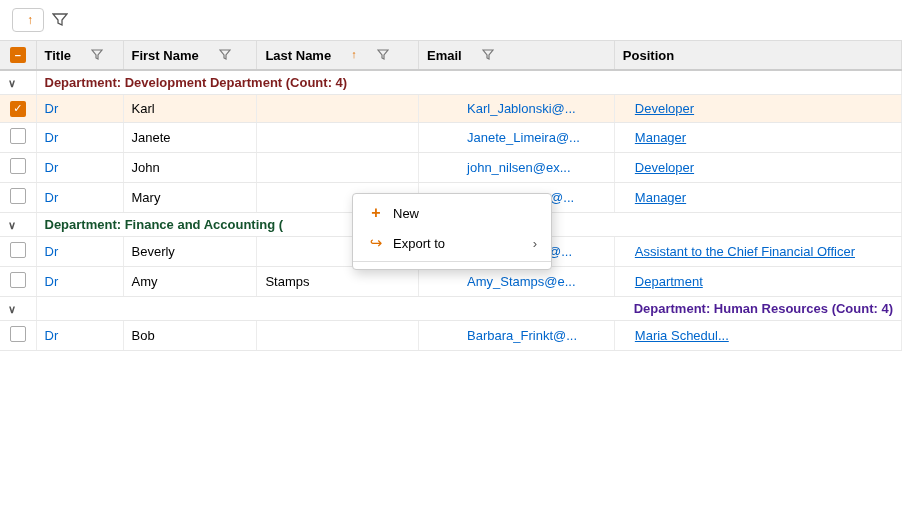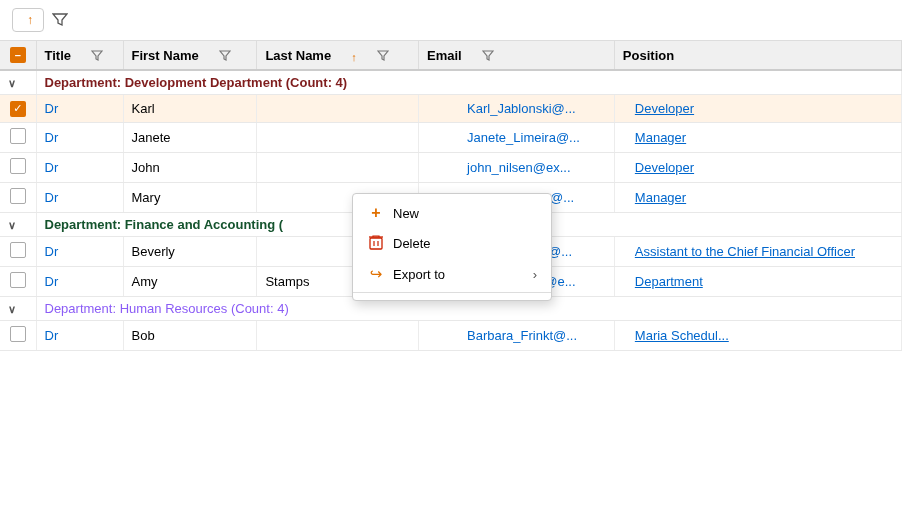--- a/index.html
+++ b/index.html
@@ -40,21 +40,21 @@
     thead tr { background: #f0f0f0; border-bottom: 2px solid #ccc; }
     th {
       padding: 6px 8px;
       text-align: left;
       font-weight: 600;
       font-size: 13px;
       border-right: 1px solid #ddd;
       white-space: nowrap;
       position: relative;
     }
-    th .col-header { display: flex; align-items: flex-end; gap: 20px; }
+    th .col-header { display: flex; align-items: flex-start; gap: 20px; }
     th .sort-indicator { color: #e07000; font-size: 11px; }
     th .filter-btn { cursor: pointer; color: #777; font-size: 11px; }
     td {
       padding: 5px 8px;
       border-bottom: 1px solid #e8e8e8;
       border-right: 1px solid #ececec;
       white-space: nowrap;
     }
     .checkbox-col { width: 36px; text-align: center; }
     .group-row td {
@@ -239,49 +239,37 @@
       <td style="color:#0066cc;">Dr</td>
       <td>Amy</td>
       <td>Stamps</td>
       <td><a class="email-link">Amy_Stamps@e...</a></td>
       <td><a class="position-link">Department</a></td>
     </tr>
         <tr class="group-row">
     <td>
       <span class="group-chevron">∨</span>
     </td>
-    <td colspan="5" style="color:#8b5cf6;font-weight:400;">Department: Human Resources (Count: 4)</td>
+    <td colspan="5" style="color:#4c1d95;font-weight:700;text-align:right;">Department: Human Resources (Count: 4)</td>
   </tr>
         <tr class="">
       <td class="checkbox-col"><span class="unchecked-box"></span></td>
       <td style="color:#0066cc;">Dr</td>
       <td>Bob</td>
       <td></td>
       <td><a class="email-link">Barbara_Frinkt@...</a></td>
       <td><a class="position-link">Maria Schedul...</a></td>
     </tr>
       </tbody>
   </table>
 
   <div class="context-menu" id="context-menu">
   <div class="context-menu-item">
       <span class="cm-icon new-icon" style="font-weight:bold;font-size:16px;color:#e07000;">+</span>
       <span>New</span>
-    </div>
-      <div class="context-menu-item">
-      <span class="cm-icon" style="color:#cc2200;">
-      <svg width="14" height="16" viewBox="0 0 14 16">
-            <rect x="1" y="4" width="12" height="11" rx="1" fill="none" stroke="#cc2200" stroke-width="1.3"></rect>
-            <line x1="5" y1="7" x2="5" y2="12" stroke="#cc2200" stroke-width="1.2"></line>
-            <line x1="9" y1="7" x2="9" y2="12" stroke="#cc2200" stroke-width="1.2"></line>
-            <line x1="0" y1="3" x2="14" y2="3" stroke="#cc2200" stroke-width="1.3"></line>
-            <path d="M4 3V2h6v1" fill="none" stroke="#cc2200" stroke-width="1.2"></path>
-          </svg>
-    </span>
-      <span>Delete</span>
     </div>
       <div class="context-menu-item has-submenu">
       <div class="cm-left">
         <span class="cm-icon" style="color:#e07000;font-size:15px;">↪</span>
         <span>Export to</span>
       </div>
       <span style="color:#555;">›</span>
     </div>
       <hr class="cm-sep">
     </div>

